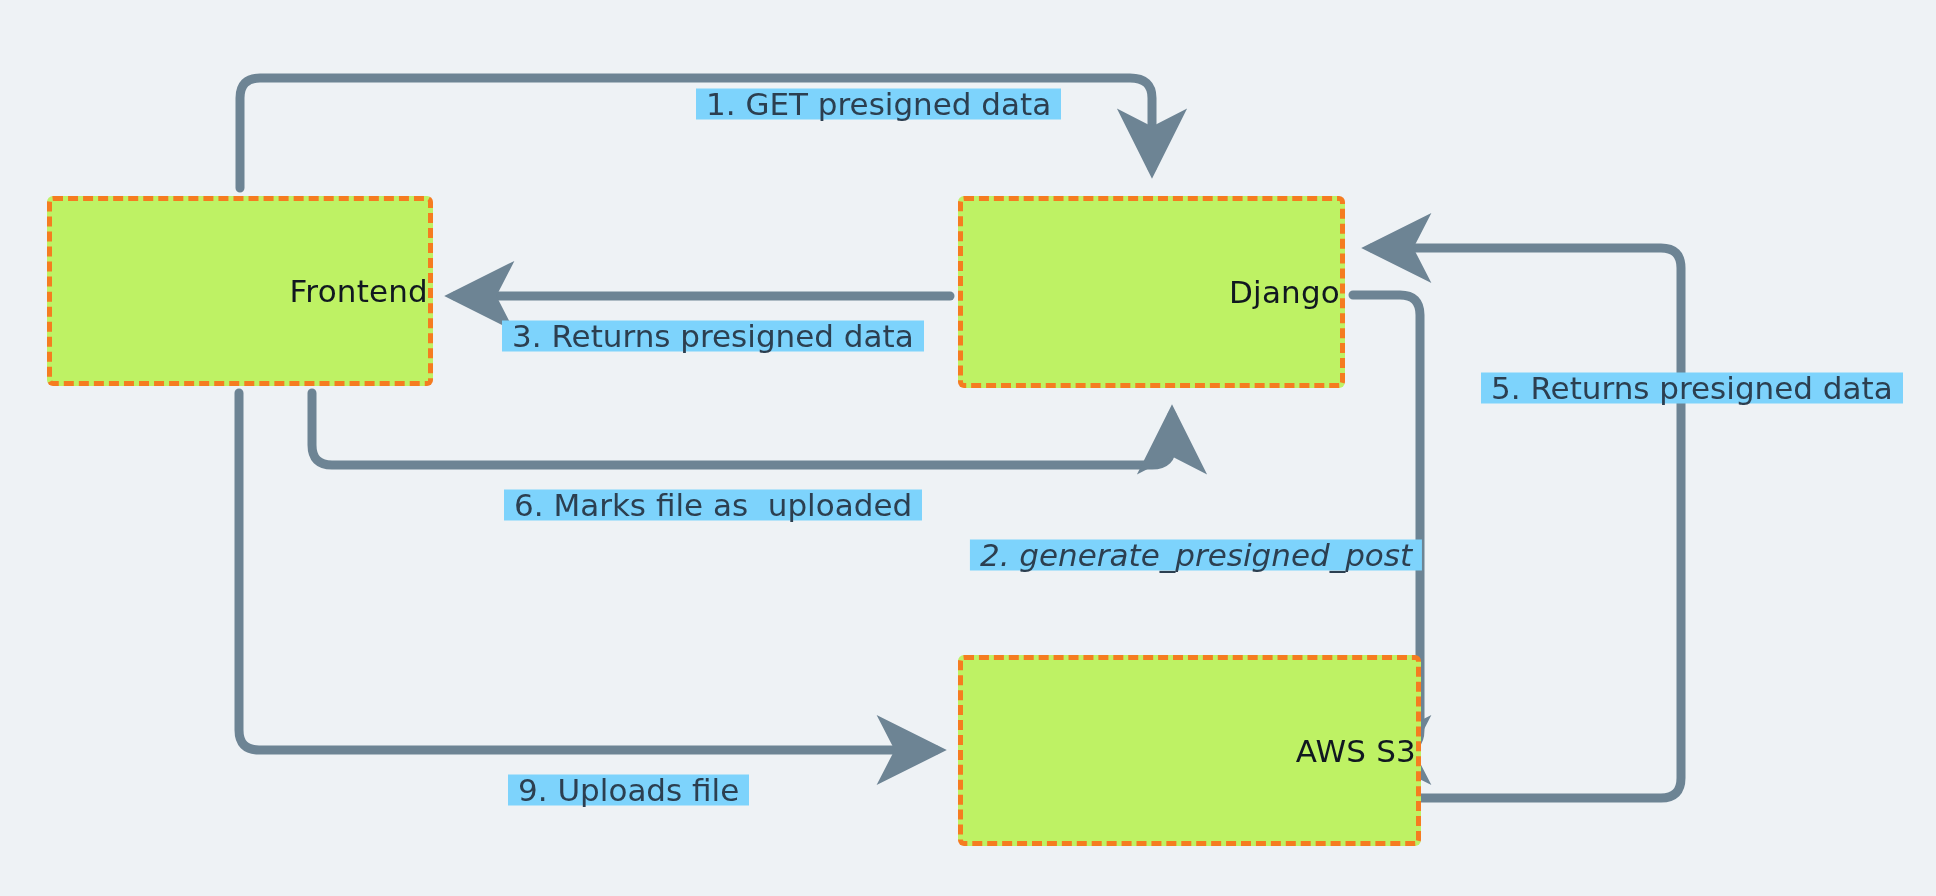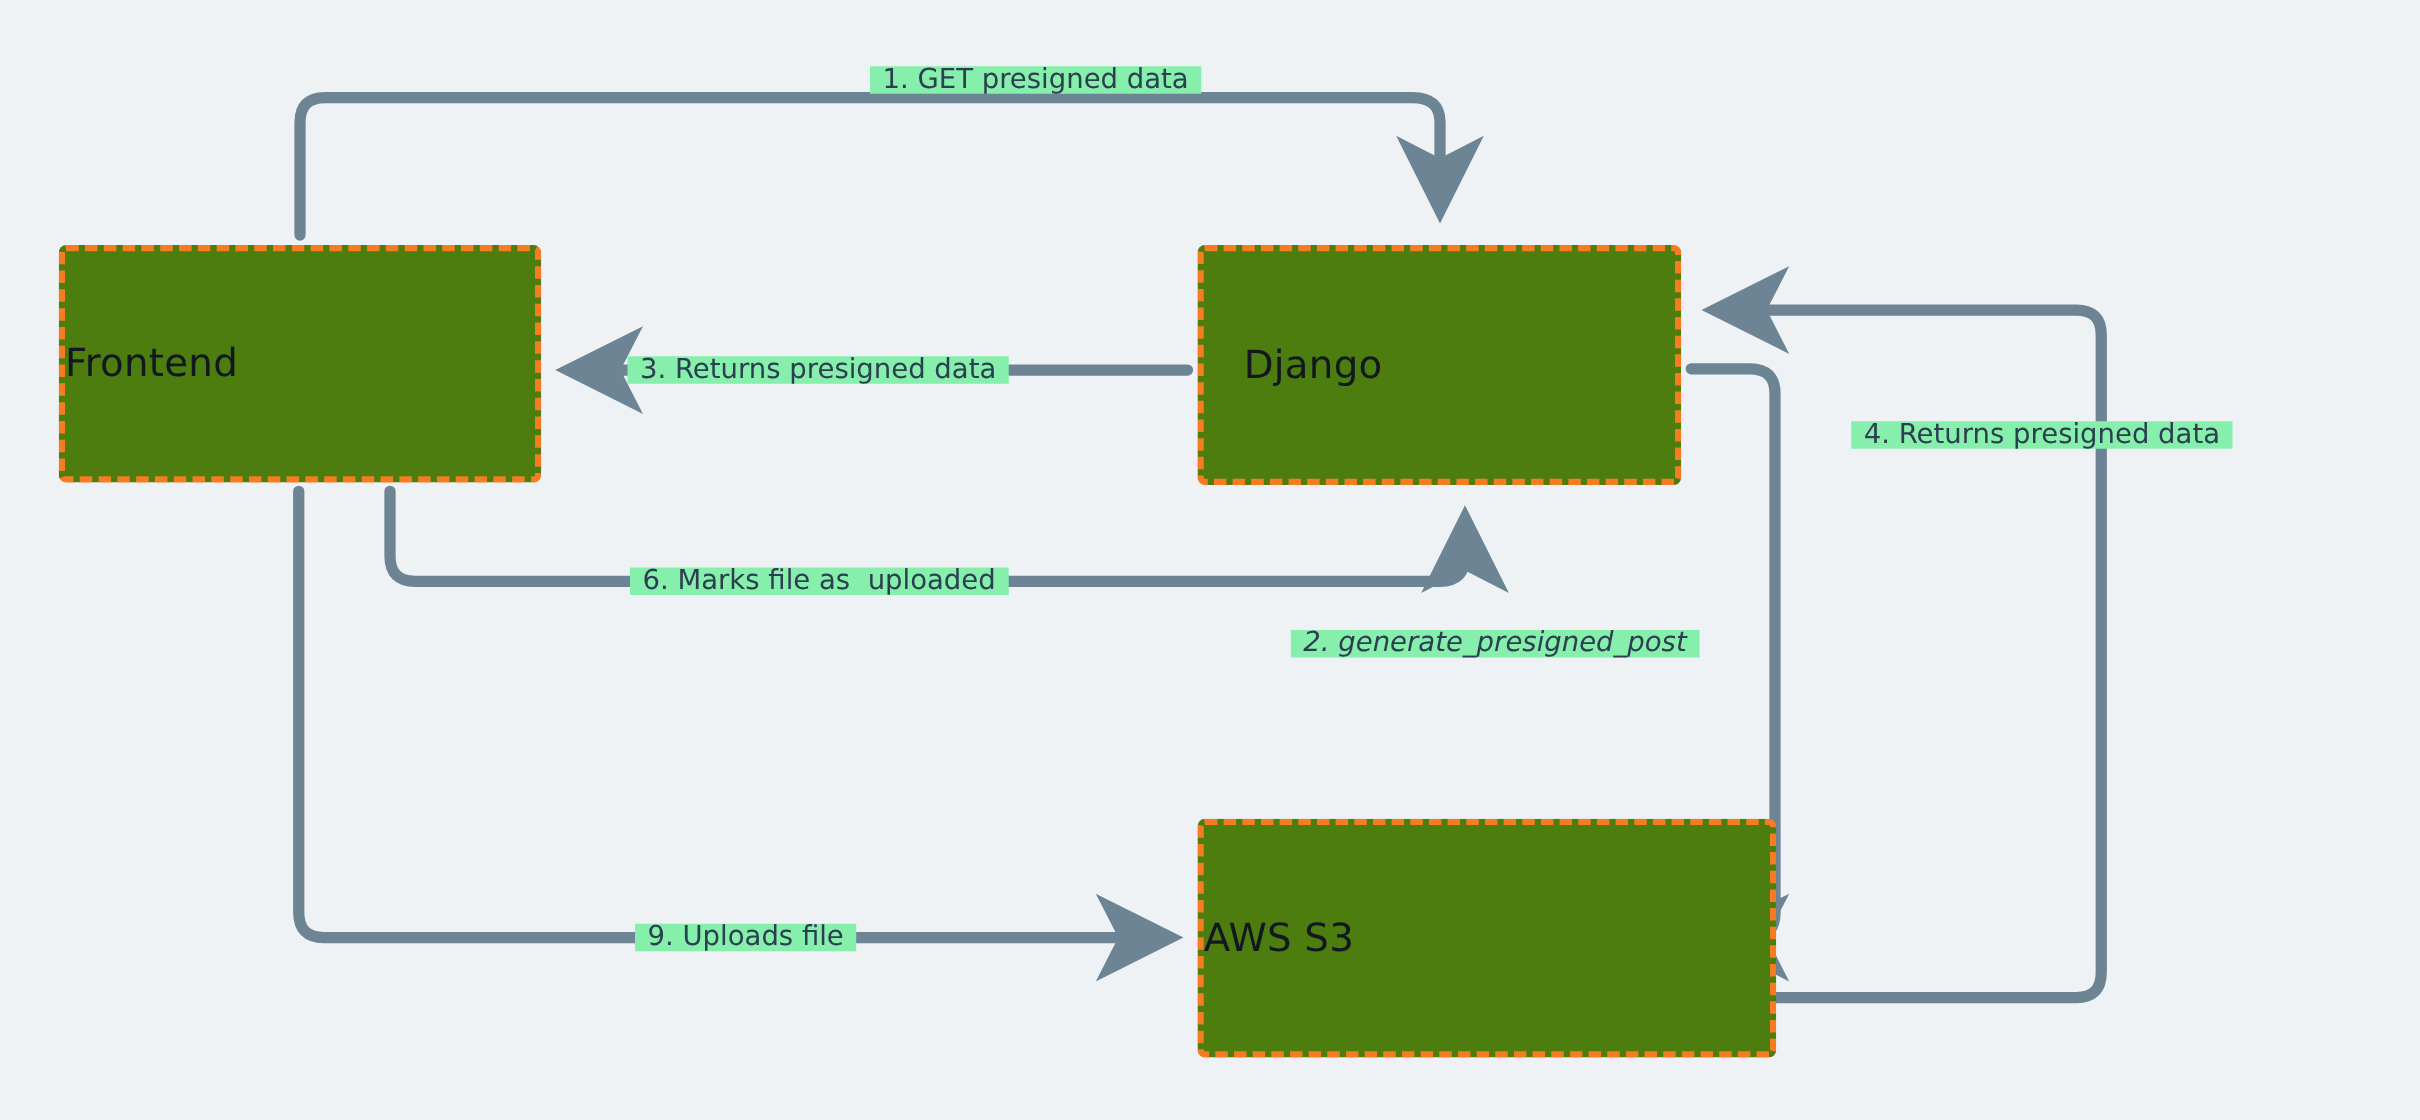--- a/index.html
+++ b/index.html
@@ -7,40 +7,41 @@
     width:1936px;height:896px;
     background:#eef2f5;
     font-family:"DejaVu Sans","Liberation Sans",sans-serif;
     overflow:hidden;
   }
   #stage{position:relative;width:1936px;height:896px;}
   svg#wires{position:absolute;left:0;top:0;width:1936px;height:896px;}
 
   .node{
     position:absolute;
-    background:#4d7c0f;
+    background:#bef264;
     border:5px dashed #f57c20;
     border-radius:6px;
     box-sizing:border-box;
-    display:flex;align-items:center;justify-content:flex-start;
+    display:flex;align-items:center;justify-content:flex-end;
   }
   .node .node-label{
     font-size:31px;
     color:#111820;
     letter-spacing:.2px;
     white-space:pre;
   }
   .edge-label{
     position:absolute;
-    font-size:22px;
+    font-size:31px;
     color:#2c3f50;
     white-space:pre;
-    background:#86efac;
+    background:#7dd3fc;
     padding:0 10px;
     line-height:1;
+    margin-top:40px;
   }
 </style>
 </head>
 <body>
 
 <div id="stage">
 
   <svg id="wires" viewBox="0 0 1936 896" xmlns="http://www.w3.org/2000/svg">
     <defs>
       <marker id="ah-r" markerWidth="9" markerHeight="9" refX="7.2" refY="4.5" orient="auto" markerUnits="strokeWidth">
@@ -72,21 +73,21 @@
   </div>
 
   <div class="node" style="left:958px;top:655px;width:463px;height:191px;">
     <span class="node-label">AWS S3</span>
   </div>
 
   <div class="edge-label" style="left:696px;top:64px;transform:translateY(-50%);">1. GET presigned data</div>
 
   <div class="edge-label" style="left:1196px;top:515px;transform:translate(-50%,-50%);font-style:italic;">2. generate_presigned_post</div>
 
-  <div class="edge-label" style="left:1481px;top:348px;transform:translateY(-50%);">4. Returns presigned data</div>
+  <div class="edge-label" style="left:1481px;top:348px;transform:translateY(-50%);">5. Returns presigned data</div>
 
   <div class="edge-label" style="left:502px;top:296px;transform:translateY(-50%);">3. Returns presigned data</div>
 
   <div class="edge-label" style="left:508px;top:750px;transform:translateY(-50%);">9. Uploads file</div>
 
   <div class="edge-label" style="left:504px;top:465px;transform:translateY(-50%);">6. Marks file as  uploaded</div>
 
 </div>
 
 </body></html>

